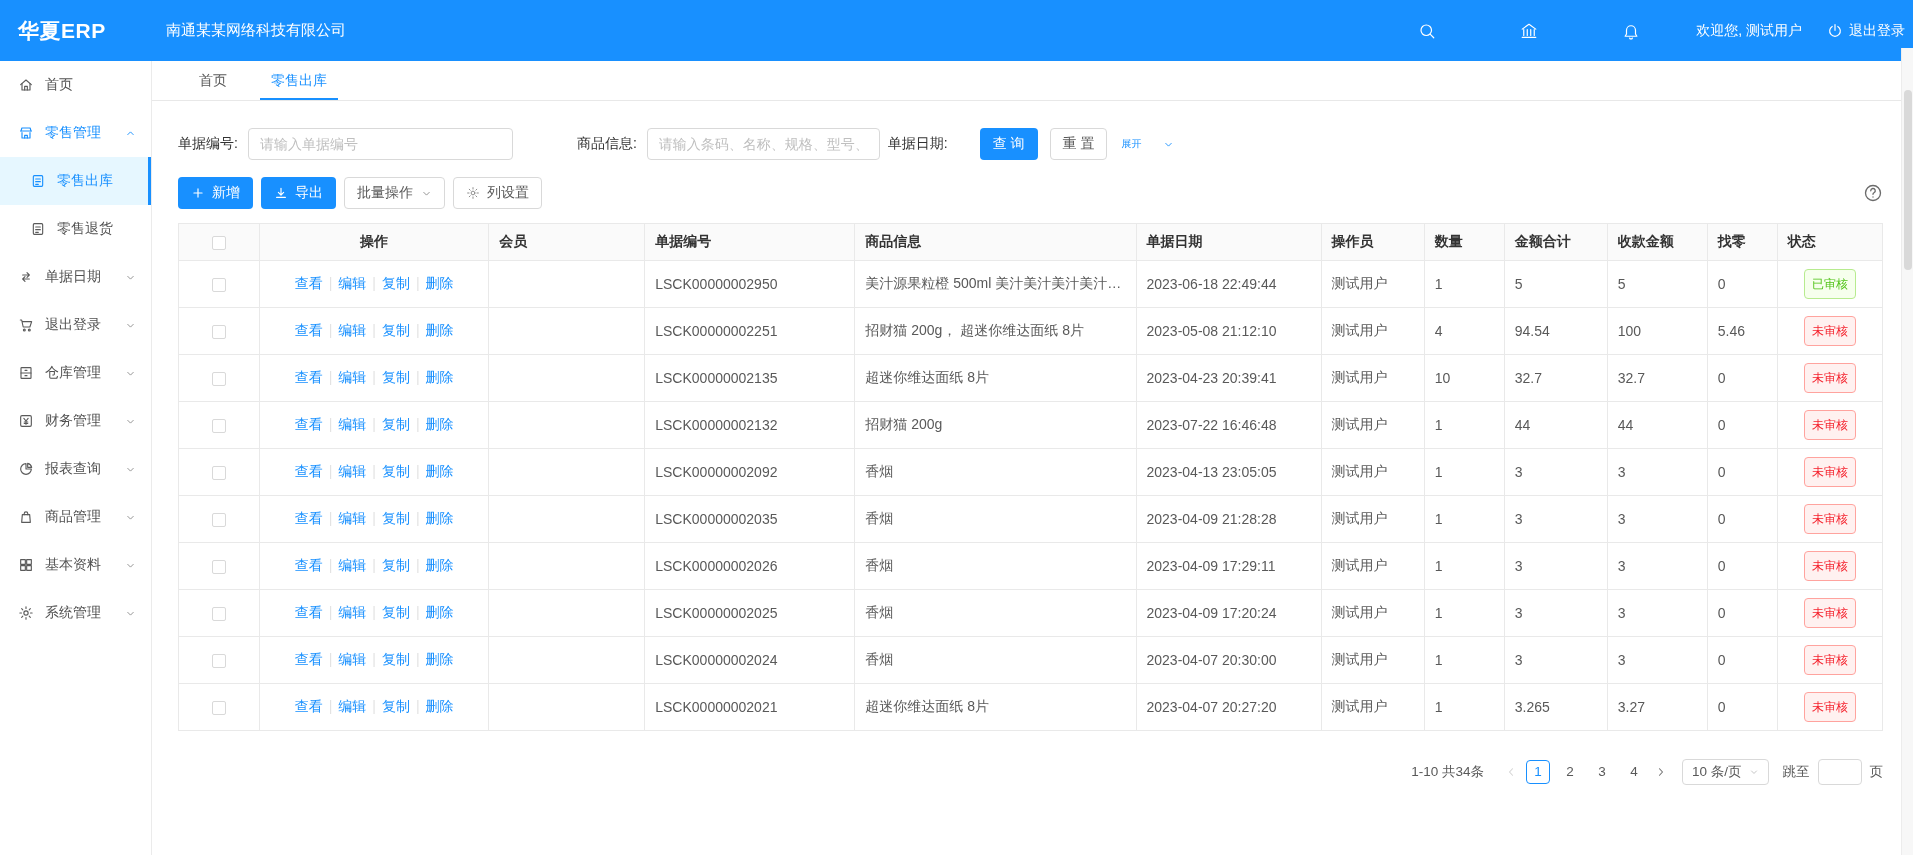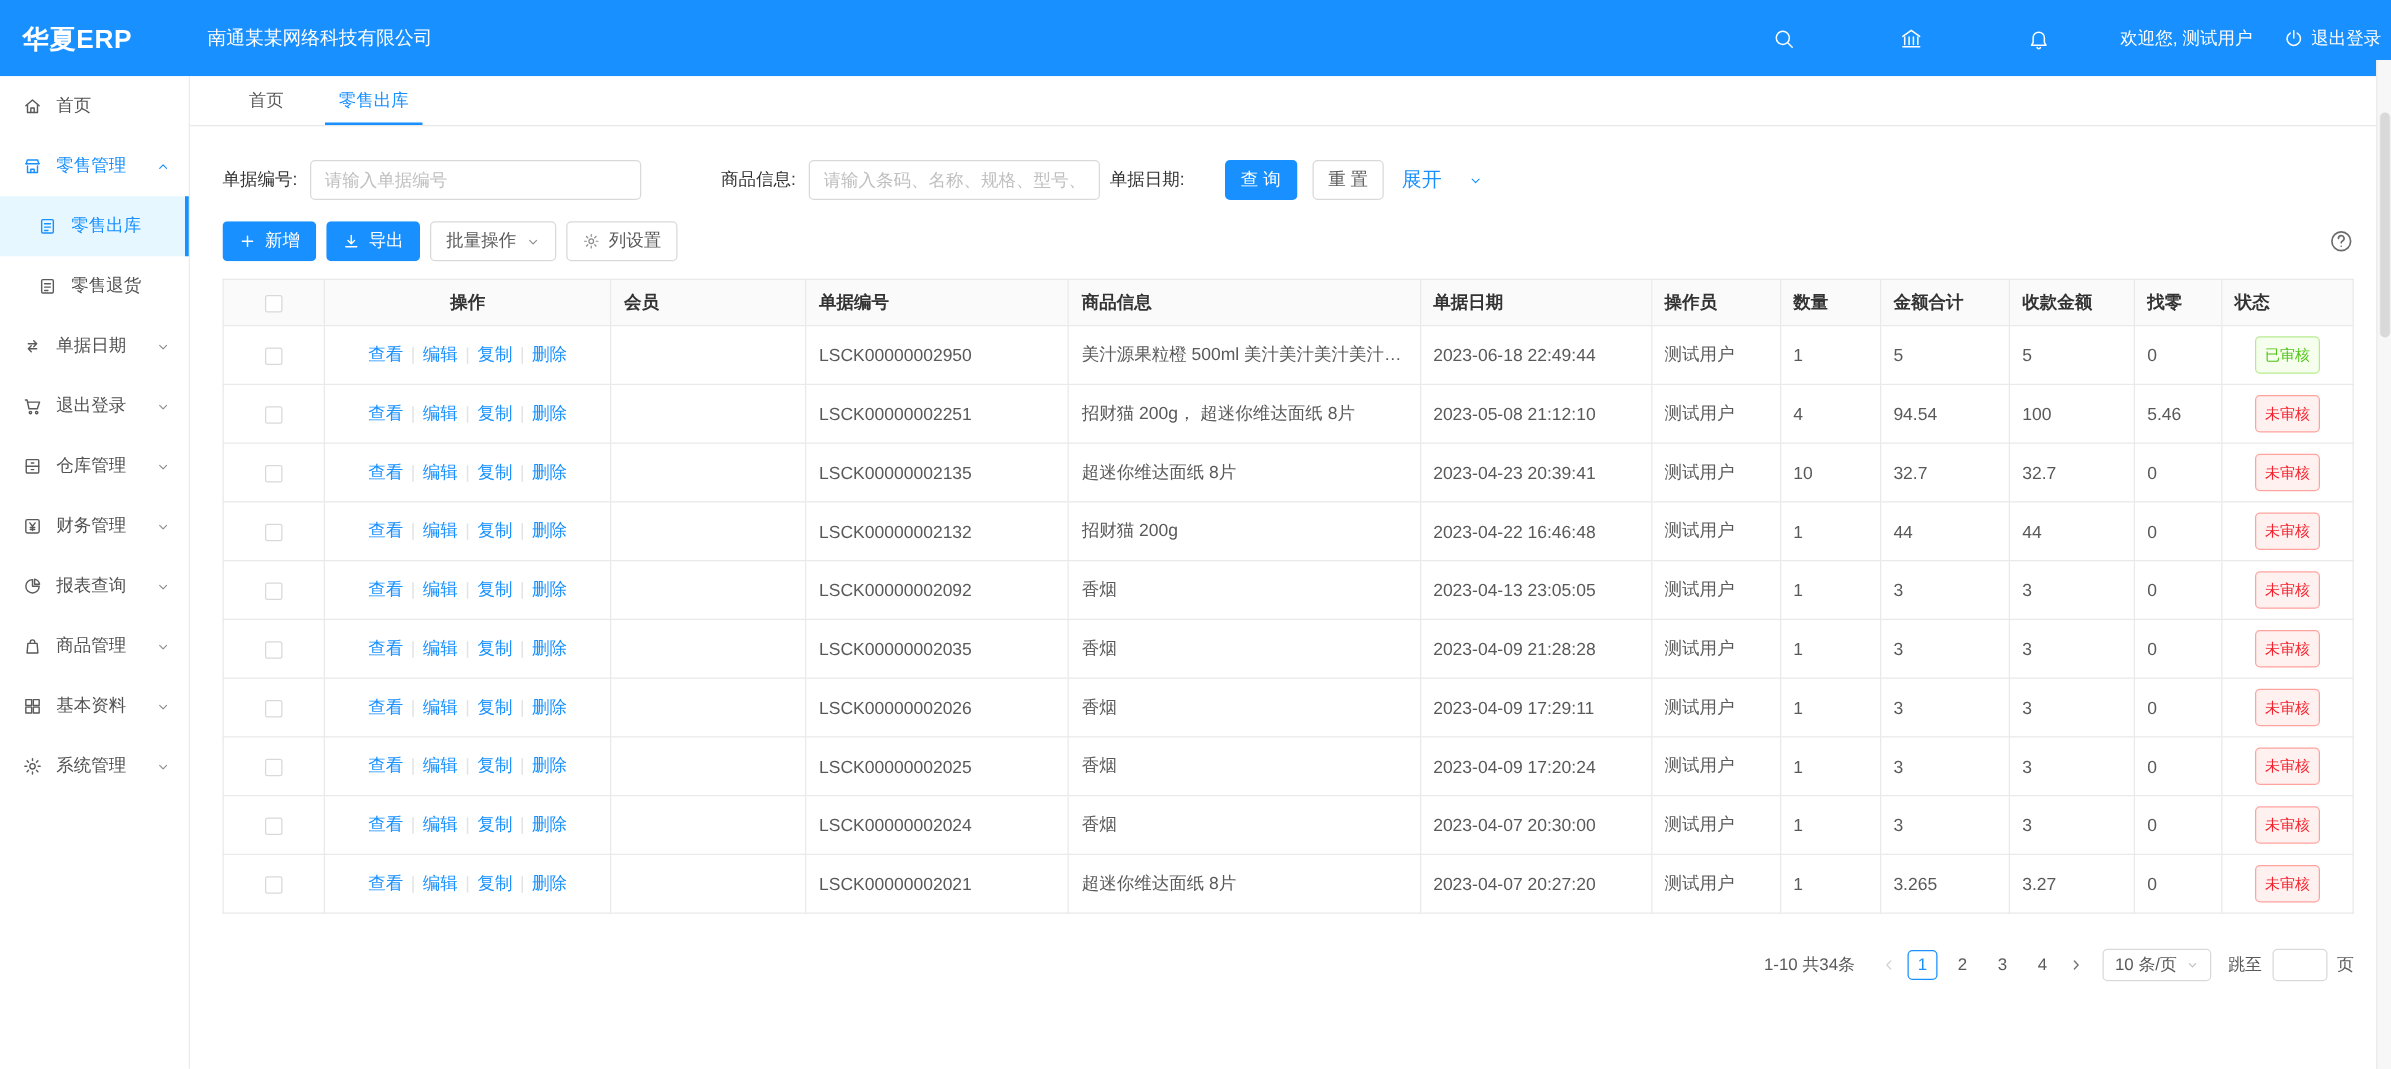--- a/index.html
+++ b/index.html
@@ -45,21 +45,21 @@
 .ml64{margin-left:64px}.ml8{margin-left:8px}
 .date-range{width:400px;height:32px;border:1px solid #d9d9d9;border-radius:4px;display:flex;align-items:center;justify-content:center;gap:24px;font-size:14px;color:#bfbfbf;cursor:text}
 .btn{height:32px;border-radius:4px;font-size:14px;display:inline-flex;align-items:center;justify-content:center;cursor:pointer;padding:0 12px;white-space:nowrap;border:1px solid transparent;font-family:inherit}
 .btn-primary{background:#1890ff;color:#fff}
 .btn-default{background:#fff;border-color:#d9d9d9;color:#595959}
 .btn .b-icon{width:14px;height:14px;margin-right:7px;display:flex;align-items:center}
 .btn .b-icon svg{width:14px;height:14px;display:block}
 .btn .b-chev{width:11px;height:11px;margin-left:8px;color:#8c8c8c;display:flex;align-items:center}
 .btn .b-chev svg{width:11px;height:11px;display:block}
 .ml22{margin-left:22px}.ml12{margin-left:12px}.ml14{margin-left:14px}
-.expand-link{display:inline-flex;align-items:center;color:#1890ff;font-size:16px;cursor:pointer;gap:22px}
+.expand-link{display:inline-flex;align-items:center;color:#1890ff;font-size:10px;cursor:pointer;gap:22px}
 .expand-link svg{width:11px;height:11px;display:block}
 
 .toolbar{display:flex;align-items:center;margin-top:17px}
 .toolbar .btn{margin-right:8px}
 .help{margin-left:auto;width:20px;height:20px;color:#6b6b6b;cursor:pointer}
 .help svg{width:20px;height:20px;display:block}
 
 table.grid{width:100%;margin-top:14px;border-collapse:collapse;table-layout:fixed;font-size:14px;color:#595959}
 .grid th,.grid td{border:1px solid #e9e9e9;padding:0 10px;text-align:left;white-space:nowrap;overflow:hidden}
 .grid th{height:37px;background:#fafafa;color:#333;font-weight:700}
@@ -437,21 +437,21 @@
               <td>32.7</td>
               <td>0</td>
               <td class="center"><span class="badge pending">未审核</span></td>
             </tr>
             <tr>
               <td class="center"><span class="cbx"></span></td>
               <td class="center actions"><a>查看</a><span class="sep">|</span><a>编辑</a><span class="sep">|</span><a>复制</a><span class="sep">|</span><a>删除</a></td>
               <td></td>
               <td>LSCK00000002132</td>
               <td class="ellip">招财猫 200g</td>
-              <td>2023-04-22 16:46:48</td>
+              <td>2023-07-22 16:46:48</td>
               <td>测试用户</td>
               <td>1</td>
               <td>44</td>
               <td>44</td>
               <td>0</td>
               <td class="center"><span class="badge pending">未审核</span></td>
             </tr>
             <tr>
               <td class="center"><span class="cbx"></span></td>
               <td class="center actions"><a>查看</a><span class="sep">|</span><a>编辑</a><span class="sep">|</span><a>复制</a><span class="sep">|</span><a>删除</a></td>

